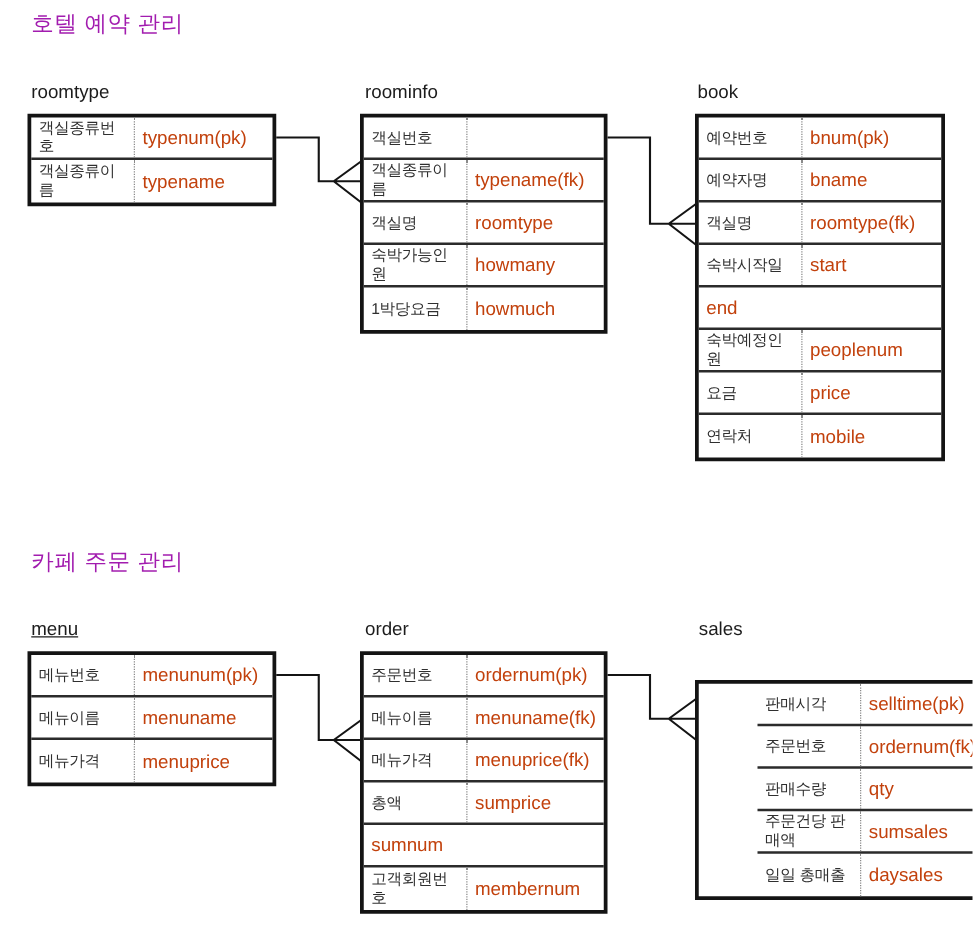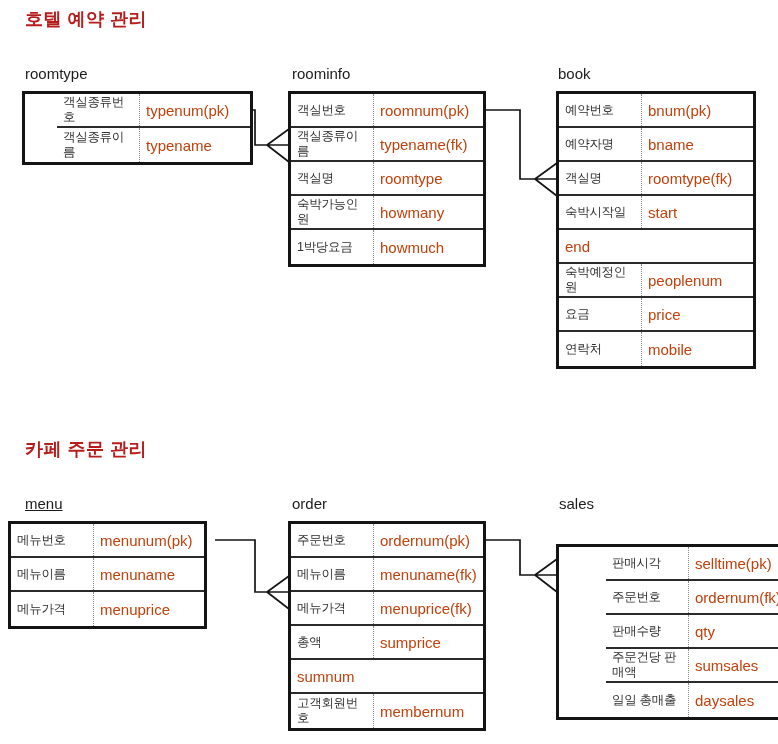--- a/index.html
+++ b/index.html
@@ -10,22 +10,22 @@
   .canvas {
     position: relative;
     width: 778px;
     height: 744px;
     background: #ffffff;
     overflow: hidden;
   }
   .section-title {
     position: absolute;
     font-size: 18px;
-    font-weight: 700;
-    color: #b91c1c;
+    font-weight: 400;
+    color: #a21caf;
     letter-spacing: 0.5px;
   }
   .tbl-name {
     position: absolute;
     font-size: 15px;
     color: #1c1c1c;
   }
   .tbl {
     position: absolute;
     border: 3px solid #141414;
@@ -79,36 +79,35 @@
   <svg class="connectors" viewBox="0 0 778 744">
     <path d="M215,110 H255 V145 H288 M267,145 L289,129 M267,145 L289,162"></path>
     <path d="M480,110 H520 V179 H556 M535,179 L557,163 M535,179 L557,196"></path>
     <path d="M215,540 H255 V592 H288 M267,592 L289,576 M267,592 L289,609"></path>
     <path d="M480,540 H520 V575 H556 M535,575 L557,559 M535,575 L557,592"></path>
   </svg>
 
   <div class="section-title" style="left:25px; top:7px;">호텔 예약 관리</div>
 
   <div class="tbl-name" style="left:25px; top:65px;">roomtype</div>
-  <div class="tbl" style="left:22px; top:91px; width:193px;padding-left:32px;">
+  <div class="tbl" style="left:22px; top:91px; width:193px;">
     <div class="row">
       <div class="ck">객실종류번호</div>
       <div class="cv">typenum(pk)</div>
     </div>
     <div class="row last">
       <div class="ck">객실종류이름</div>
       <div class="cv">typename</div>
     </div>
   </div>
 
   <div class="tbl-name" style="left:292px; top:65px;">roominfo</div>
   <div class="tbl" style="left:288px; top:91px; width:192px;">
     <div class="row">
       <div class="ck">객실번호</div>
-      <div class="cv">roomnum(pk)</div>
     </div>
     <div class="row">
       <div class="ck">객실종류이름</div>
       <div class="cv">typename(fk)</div>
     </div>
     <div class="row">
       <div class="ck">객실명</div>
       <div class="cv">roomtype</div>
     </div>
     <div class="row">
@@ -152,21 +151,21 @@
     </div>
     <div class="row last">
       <div class="ck">연락처</div>
       <div class="cv">mobile</div>
     </div>
   </div>
 
   <div class="section-title" style="left:25px; top:437px;">카페 주문 관리</div>
 
   <div class="tbl-name" style="left:25px; top:495px;text-decoration:underline;">menu</div>
-  <div class="tbl" style="left:8px; top:521px; width:193px;">
+  <div class="tbl" style="left:22px; top:521px; width:193px;">
     <div class="row">
       <div class="ck">메뉴번호</div>
       <div class="cv">menunum(pk)</div>
     </div>
     <div class="row">
       <div class="ck">메뉴이름</div>
       <div class="cv">menuname</div>
     </div>
     <div class="row last">
       <div class="ck">메뉴가격</div>

